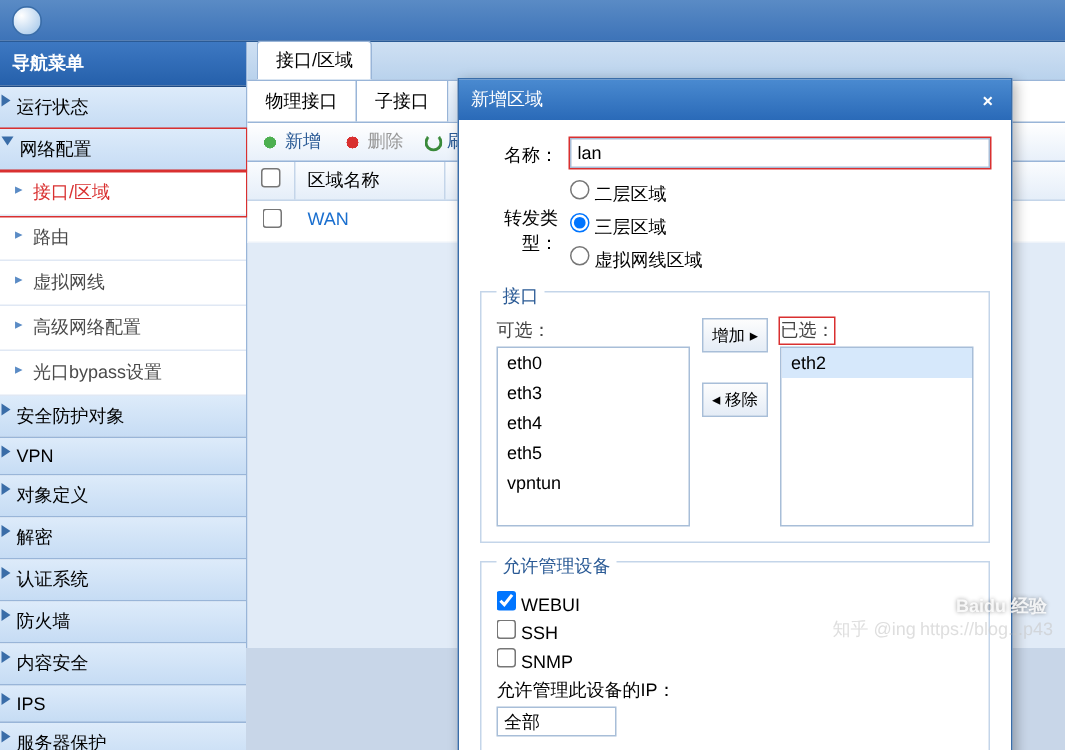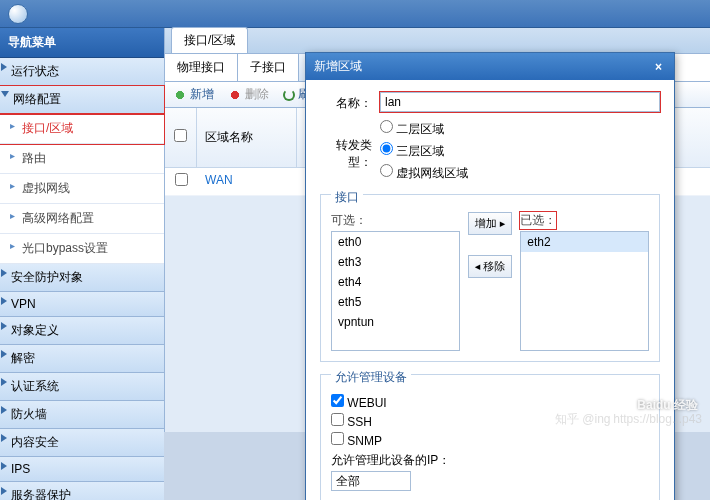--- a/index.html
+++ b/index.html
@@ -23,21 +23,21 @@
 .sub-tabs{background:#fff;border-bottom:1px solid #99B5D8;display:flex}
 .sub-tab{padding:5px 12px;border-right:1px solid #99B5D8;cursor:pointer}
 .sub-tab.active{background:linear-gradient(#f0f6fd,#d7e6f7)}
 .toolbar{background:linear-gradient(#fff,#e8f0fa);border-bottom:1px solid #99B5D8;padding:4px 8px;display:flex;gap:14px;align-items:center}
 .tool-btn{display:flex;align-items:center;gap:3px;color:#2a5a95;cursor:pointer}
 .ico{width:14px;height:14px;display:inline-block}
 .ico-add{background:radial-gradient(circle,#4caf50 40%,transparent 41%),linear-gradient(#fff,#fff) center/2px 8px no-repeat,linear-gradient(#fff,#fff) center/8px 2px no-repeat;border-radius:50%}
 .ico-del{background:radial-gradient(circle,#d93030 40%,transparent 41%);border-radius:50%}
 .ico-refresh{border:2px solid #3a8a3a;border-radius:50%;border-top-color:transparent;width:12px;height:12px}
 .grid-head{background:linear-gradient(#fafcfe,#e5eef9);border-bottom:1px solid #c4d5e9;display:flex}
-.grid-head>div{padding:21px 8px;border-right:1px solid #c4d5e9}
+.grid-head>div{padding:4px 8px;border-right:1px solid #c4d5e9}
 .grid-row{display:flex;border-bottom:1px solid #eef3fa;background:#fff}
 .grid-row>div{padding:5px 8px}
 .col-cb{width:32px;text-align:center}
 .col-name{width:100px}
 .col-opt{width:70px}
 .link{color:#1a6fcf;cursor:pointer}
 .dialog{position:absolute;top:24px;left:140px;width:370px;background:#fff;border:1px solid #3a6da8;box-shadow:2px 2px 8px rgba(0,0,0,.3)}
 .dlg-title{background:linear-gradient(#4a8ad0,#2a6ab8);color:#fff;padding:5px 8px;display:flex;justify-content:space-between;align-items:center}
 .dlg-close{cursor:pointer;font-weight:bold;padding:0 4px}
 .dlg-body{padding:12px 14px}

